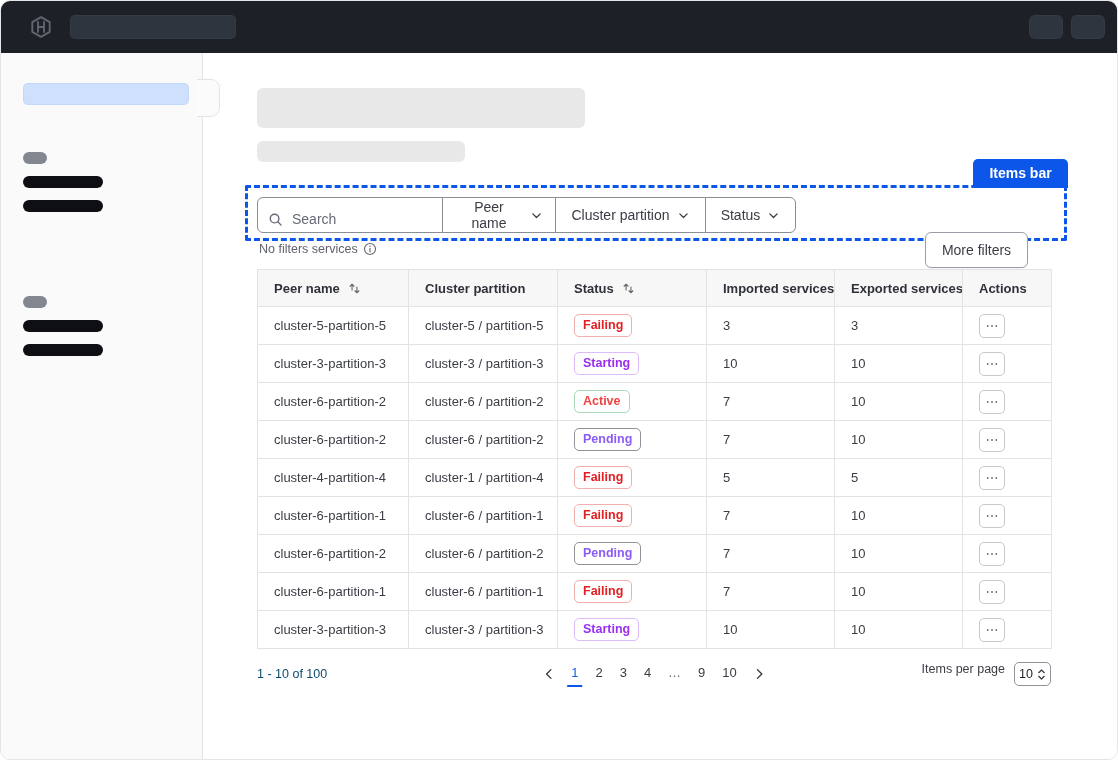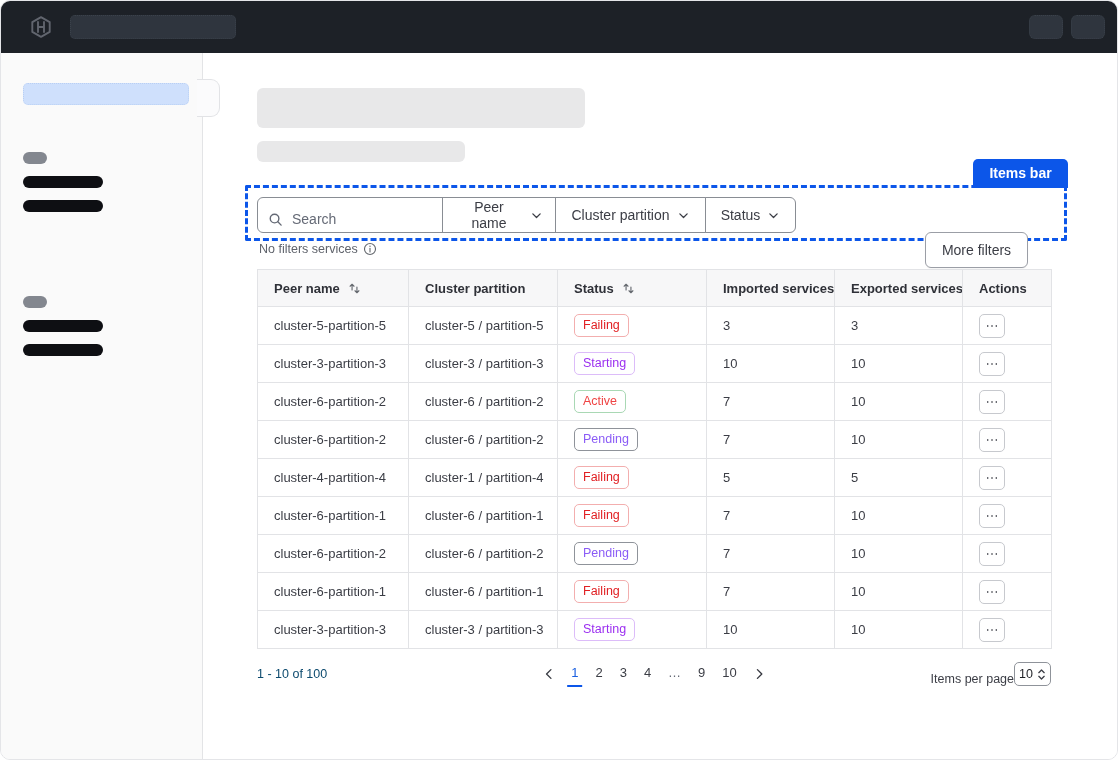--- a/index.html
+++ b/index.html
@@ -45,38 +45,38 @@
   
   table.peers { position:absolute; left:54px; top:216px; width:794px; border-collapse:collapse; table-layout:fixed; font-size:13px; color:#3b3d45; }
   table.peers th, table.peers td { border:1px solid #e2e3e6; padding:0 16px; text-align:left; overflow:hidden; white-space:nowrap; }
   table.peers thead th { height:36px; background:#f7f7f8; font-weight:700; font-size:13px; color:#2f3138; }
   table.peers tbody td { height:37px; background:#fff; }
   th.sortable { cursor:pointer; }
   th .th-inner { display:flex; align-items:center; gap:8px; }
   th.th-right, td.td-right { text-align:right; }
   td.td-actions { text-align:right; padding-right:10px; }
 
-  .badge { display:inline-block; padding:2px 8px; border-radius:5px; font-size:12.5px; line-height:17px; border:1px solid; background:#fff; }
+  .badge { display:inline-block; padding:2px 8px; border-radius:5px; font-size:12.5px; line-height:17px; border:1px solid; background:#fff;font-weight:bold; }
   .badge--failing  { color:#e12023; border-color:#f3aeae; }
   .badge--starting { color:#9b2ff0; border-color:#dcbcf9; }
   .badge--active   { color:#ef4444; border-color:#a9d8b4; }
   .badge--pending  { color:#8b5cf6; border-color:#8f939a; }
 
   .more-btn { width:26px; height:24px; box-sizing:border-box; border:1px solid #c7c9ce; border-radius:5px; background:#fff; cursor:pointer; padding:0; vertical-align:middle; }
   .dots::before { content:"\22EF"; font-size:13px; color:#3b3d45; line-height:1; }
 
   
   .pagination { position:absolute; left:54px; top:606px; width:794px; height:30px; display:flex; align-items:center; }
   .range { font-size:12.5px; color:#0c4a6e; }
   .pages { position:absolute; left:50%; transform:translateX(-50%); display:flex; align-items:center; gap:9px; }
   .page { font-size:13px; color:#3b3d45; padding:4px 4px 5px; cursor:pointer; border-bottom:2px solid transparent; }
   .page--active { color:#1a5fe0; border-bottom-color:#0c56e9; }
   .page--ellipsis { color:#656a76; cursor:default; }
   .pg-btn { background:none; border:none; padding:2px; cursor:pointer; display:inline-flex; align-items:center; }
-  .ipp { margin-left:auto; display:flex; align-items:flex-end; }
+  .ipp { margin-left:auto; display:flex; align-items:flex-start; gap:9px; }
   .ipp-label { font-size:12.5px; color:#3b3d45; }
   .ipp-select { display:flex; align-items:center; justify-content:center; gap:4px; width:37px; height:24px; box-sizing:border-box; border:1px solid #8f939a; border-radius:5px; background:#fff; font-size:12.5px; color:#1f2126; cursor:pointer; font-family:inherit; padding:0; }
 
   .icon { display:inline-flex; flex:none; }
 </style>
 </head>
 <body>
 
 <div class="frame">
 

